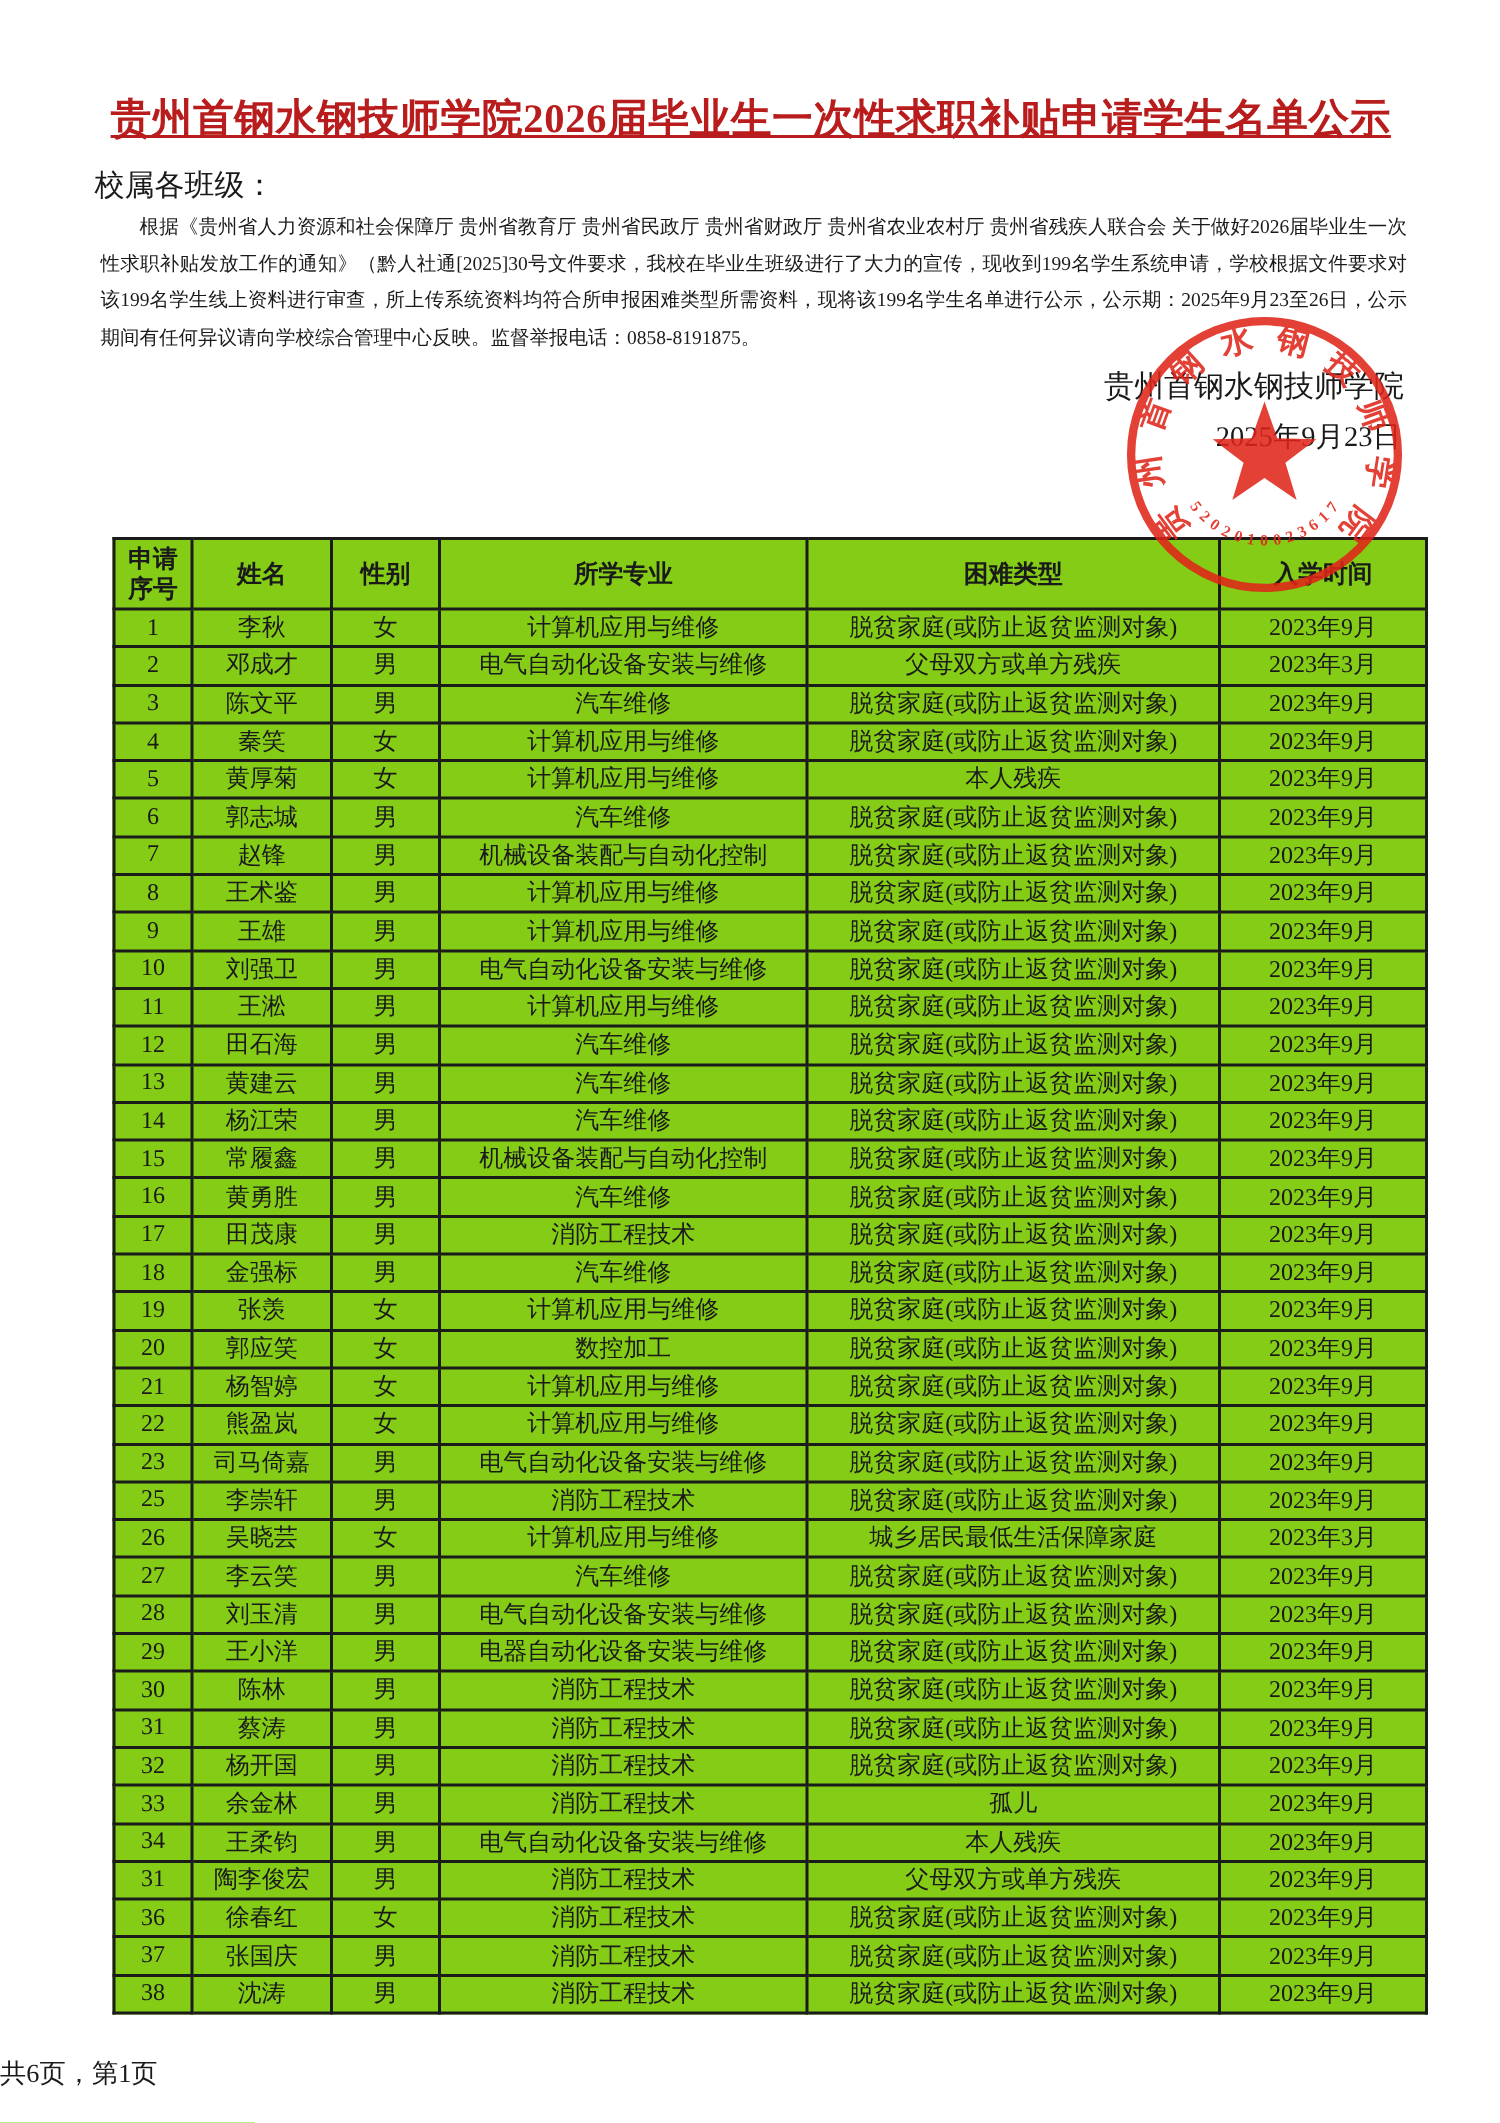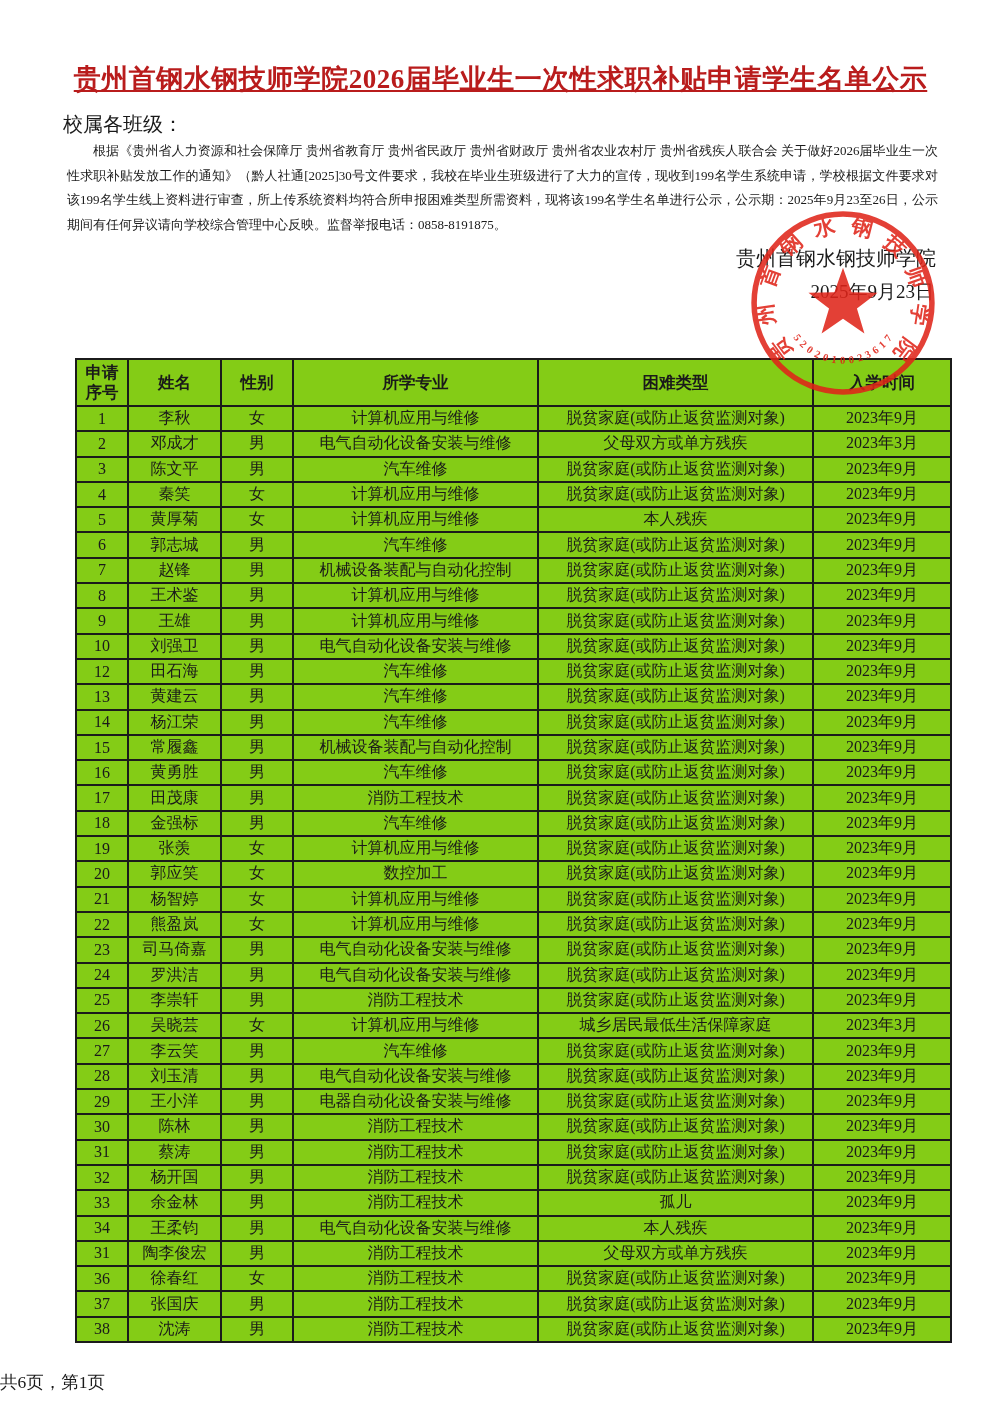--- a/index.html
+++ b/index.html
@@ -213,20 +213,28 @@
       </tr>
       <tr>
         <td>10</td>
         <td>刘强卫</td>
         <td>男</td>
         <td>电气自动化设备安装与维修</td>
         <td>脱贫家庭(或防止返贫监测对象)</td>
         <td>2023年9月</td>
       </tr>
       <tr>
+        <td>11</td>
+        <td>王淞</td>
+        <td>男</td>
+        <td>计算机应用与维修</td>
+        <td>脱贫家庭(或防止返贫监测对象)</td>
+        <td>2023年9月</td>
+      </tr>
+      <tr>
         <td>12</td>
         <td>田石海</td>
         <td>男</td>
         <td>汽车维修</td>
         <td>脱贫家庭(或防止返贫监测对象)</td>
         <td>2023年9月</td>
       </tr>
       <tr>
         <td>13</td>
         <td>黄建云</td>
@@ -303,28 +311,20 @@
         <td>22</td>
         <td>熊盈岚</td>
         <td>女</td>
         <td>计算机应用与维修</td>
         <td>脱贫家庭(或防止返贫监测对象)</td>
         <td>2023年9月</td>
       </tr>
       <tr>
         <td>23</td>
         <td>司马倚嘉</td>
-        <td>男</td>
-        <td>电气自动化设备安装与维修</td>
-        <td>脱贫家庭(或防止返贫监测对象)</td>
-        <td>2023年9月</td>
-      </tr>
-      <tr>
-        <td>24</td>
-        <td>罗洪洁</td>
         <td>男</td>
         <td>电气自动化设备安装与维修</td>
         <td>脱贫家庭(或防止返贫监测对象)</td>
         <td>2023年9月</td>
       </tr>
       <tr>
         <td>25</td>
         <td>李崇轩</td>
         <td>男</td>
         <td>消防工程技术</td>

